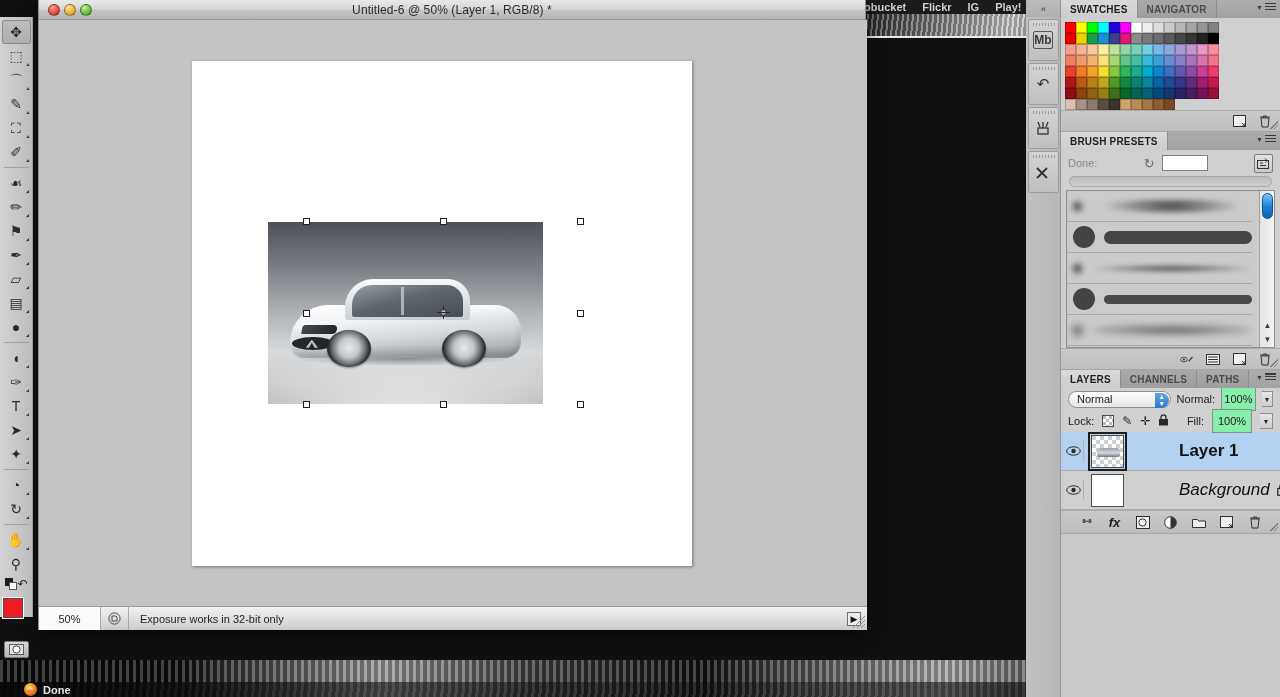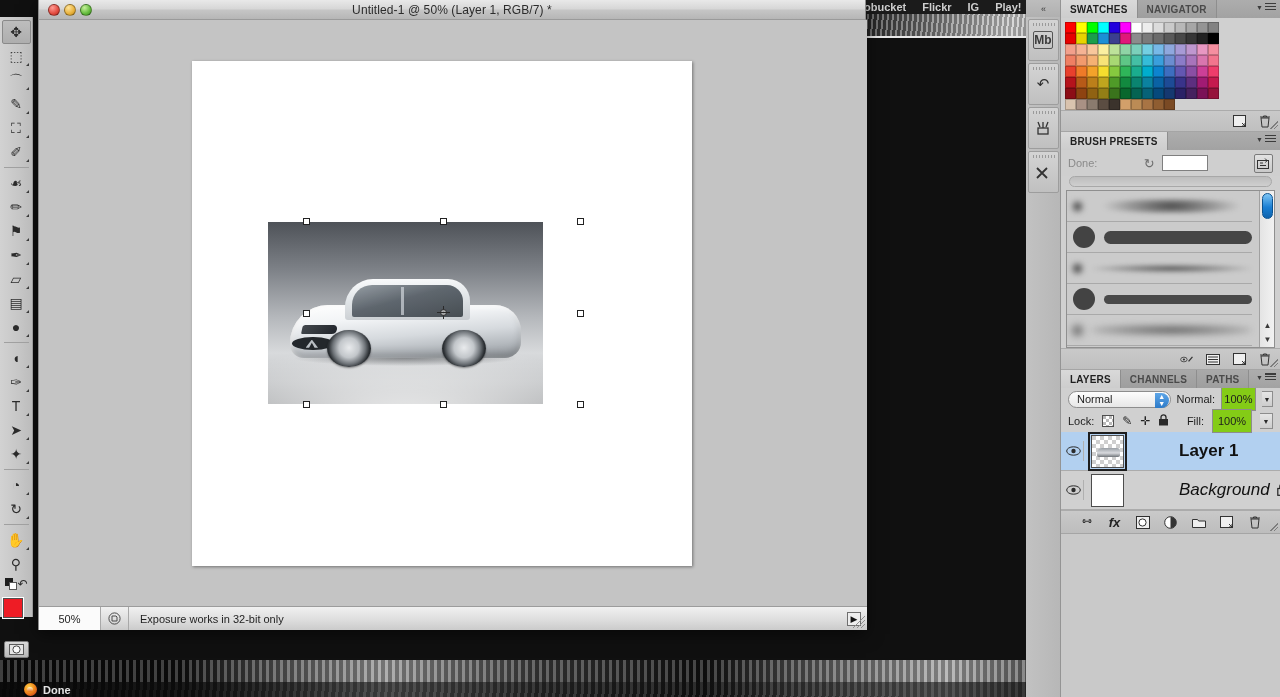--- a/index.html
+++ b/index.html
@@ -382,21 +382,21 @@
   }
   .blend-stepper {
     position: absolute; right: 1px; top: 1px; width: 14px; height: 15px;
     border-radius: 0 8px 8px 0;
     background: linear-gradient(180deg, #5ea6e8, #2b7ac8);
     color: #fff; font-size: 7px; line-height: 7px;
     display: flex; flex-direction: column; align-items: center; justify-content: center;
   }
   .opacity-label { font-size: 11px; color: #1d1d1d; }
   .num-field {
-    width: 40px; height: 24px; background: #84cc16; border: 1px solid #8d8d8d;
+    width: 40px; height: 24px; background: #86efac; border: 1px solid #8d8d8d;
     font-size: 11px; color: #1d1d1d; display: flex; align-items: center; justify-content: center;
   }
   .num-arrow {
     width: 13px; height: 16px; background: linear-gradient(180deg, #e6e6e6, #cdcdcd);
     border: 1px solid #8d8d8d; border-left: none;
     display: flex; align-items: center; justify-content: center; font-size: 7px; color: #2a2a2a;
   }
   .lock-row {
     height: 22px; display: flex; align-items: center; gap: 8px; padding: 0 7px;
   }
@@ -466,21 +466,21 @@
     </div>
   </div>
 
   <div class="ps-window">
     <div class="ps-titlebar">
       <div class="traffic">
         <span class="tl red"></span>
         <span class="tl yellow"></span>
         <span class="tl green"></span>
       </div>
-      <div class="ps-title">Untitled-1 @ 50% (Layer 1, RGB/7) *</div>
+      <div class="ps-title">Untitled-6 @ 50% (Layer 1, RGB/8) *</div>
     </div>
 
     <div class="ps-workarea">
       <div class="ps-canvas"></div>
     </div>
 
     <div class="ps-statusbar">
       <div class="sb-zoom">50%</div>
       <div class="sb-docicon">
         <svg width="13" height="13" viewBox="0 0 13 13">

